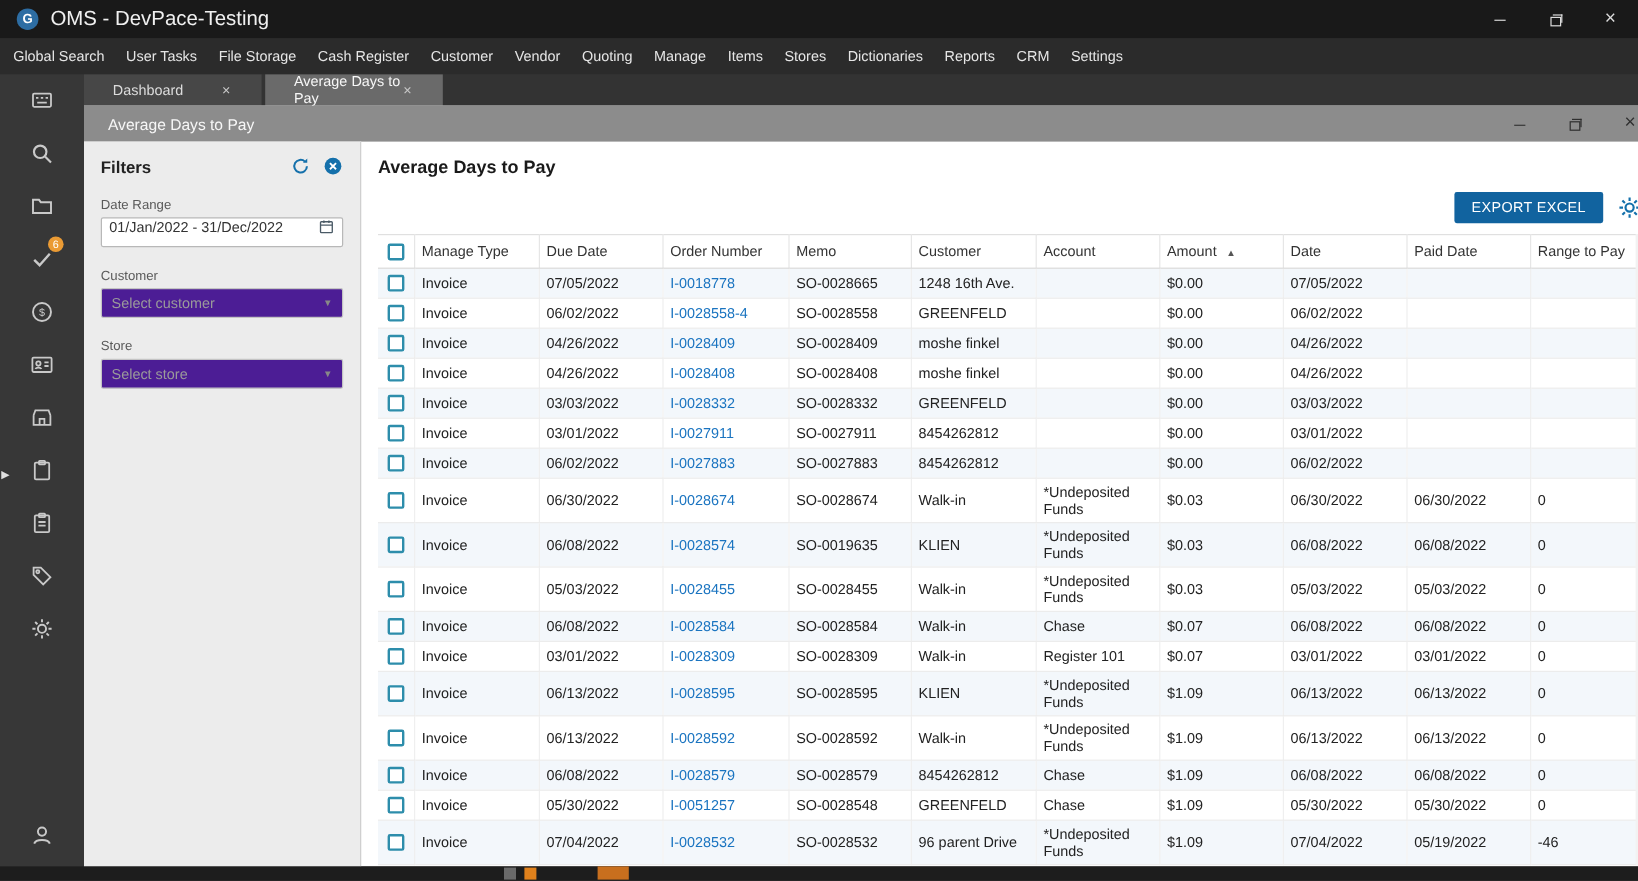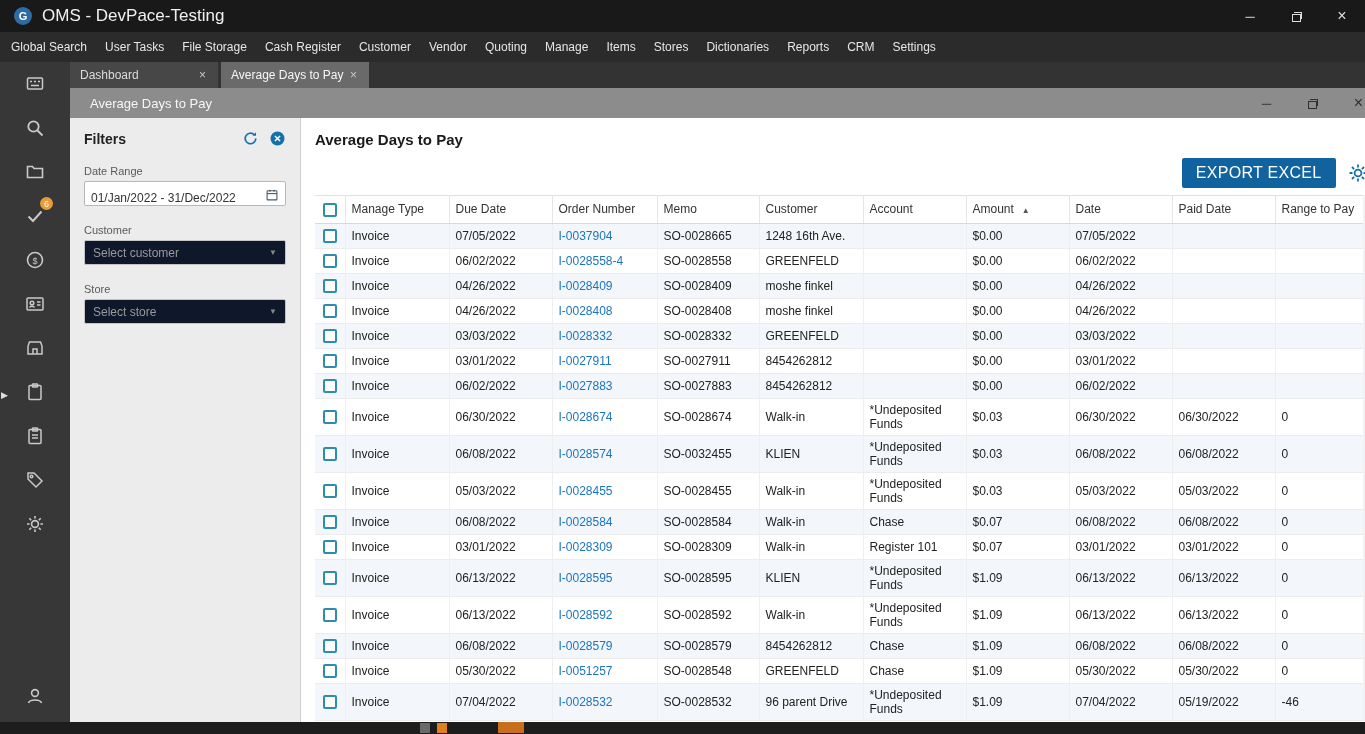--- a/index.html
+++ b/index.html
@@ -31,21 +31,21 @@
   .side-icon svg { width:20px; height:20px; }
   .badge { position:absolute; top:3px; right:17px; min-width:13px; height:13px; border-radius:7px; background:#eb9b34; color:#fff;
            font-size:9px; display:flex; align-items:center; justify-content:center; padding:0 2px; }
   .side-spacer { flex:1; }
   .side-bottom { margin-bottom:16px; }
   .expand-arrow { position:absolute; left:1px; top:328px; font-size:9px; color:#e0e0e0; }
 
   
   .content { flex:1; display:flex; flex-direction:column; background:#333; }
   .tabbar { height:26px; background:#333; display:flex; align-items:stretch; gap:3px; }
-  .tab { width:148px; display:flex; align-items:center; justify-content:space-between; padding:0 10px; font-size:12px; }
+  .tab { width:148px; display:flex; align-items:center; justify-content:space-between; padding:0 24px; font-size:12px; }
   .tab.inactive { background:#474747; color:#dcdcdc; }
   .tab.active { background:#6a6a6a; color:#f7f7f7; }
   .tab-close { font-size:12px; color:#c8c8c8; padding:0 2px; }
 
   
   .inner-window { height:634px; display:flex; flex-direction:column; background:#fff; }
   .inner-titlebar { height:30px; background:#8c8c8c; display:flex; align-items:center; color:#f7f7f7; }
   .inner-title { font-size:13px; margin-left:20px; }
   .inner-controls { margin-left:auto; display:flex; height:100%; }
   .inner-btn { width:46px; height:100%; display:flex; align-items:center; justify-content:center; color:#2f2f2f; font-size:13px; }
@@ -53,34 +53,34 @@
   .inner-body { flex:1; display:flex; min-height:0; }
 
   
   .filters { width:231px; background:#ececec; border-right:1px solid #cfcfcf; padding:12px 14px 28px 14px; display:flex; flex-direction:column; }
   .filters-head { display:flex; align-items:center; }
   .filters-title { font-size:14px; font-weight:bold; color:#222; }
   .filters-icons { margin-left:auto; display:flex; align-items:center; gap:10px; }
   .icon-blue { color:#1470ab; }
   .filters-icons svg { width:17px; height:17px; display:block; }
   .f-label { font-size:11px; color:#5a5a5a; margin-top:18px; }
-  .f-input { margin-top:4px; height:25px; background:#fff; border:1px solid #b8b8b8; border-radius:2px; display:flex; align-items:flex-end;
+  .f-input { margin-top:4px; height:25px; background:#fff; border:1px solid #b8b8b8; border-radius:2px; display:flex; align-items:flex-start;
              padding:0 6px; font-size:12px; color:#333; justify-content:space-between; }
   .f-input svg { width:14px; height:14px; color:#4a5a66; }
-  .f-select { margin-top:4px; height:25px; background:#0f172a; border:1px solid #c4c4c4; border-radius:2px; display:flex; align-items:center;
+  .f-select { margin-top:4px; height:25px; background:#4c1d95; border:1px solid #c4c4c4; border-radius:2px; display:flex; align-items:center;
               padding:0 8px; font-size:12px; color:#9a9a9a; justify-content:space-between; }
   .caret { font-size:8px; color:#888; }
   .search-btn { margin-top:auto; height:26px; background:#11639f; color:#fff; font-size:12px; letter-spacing:.6px;
                 display:flex; align-items:center; justify-content:center; border:none; border-radius:2px; }
 
   
   .main { flex:1; display:flex; flex-direction:column; min-width:0; }
   .page-heading { font-size:15px; font-weight:bold; color:#1a1a1a; margin:13px 0 0 14px; }
   .toolbar { display:flex; align-items:center; justify-content:flex-end; gap:12px; margin:12px 14px 0 0; height:26px; }
-  .export-btn { background:#11639f; color:#fff; font-size:16px; letter-spacing:.3px; padding:6px 14px; border:none; border-radius:2px; }
+  .export-btn { background:#11639f; color:#fff; font-size:12px; letter-spacing:.3px; padding:6px 14px; border:none; border-radius:2px; }
   .gear-blue { color:#1470ab; }
   .gear-blue svg { width:20px; height:20px; display:block; }
 
   
   .table-wrap { position:relative; margin:9px 4px 0 14px; }
   table { border-collapse:collapse; table-layout:fixed; width:1062px; font-size:12px; color:#222; }
   thead th { font-weight:normal; text-align:left; color:#333; padding:6px 6px; border-top:1px solid #e0e0e0;
              border-bottom:1px solid #d9d9d9; border-right:1px solid #e6e6e6; height:27px; white-space:nowrap; overflow:hidden; }
   thead th:first-child { border-right:1px solid #e6e6e6; }
   tbody td { padding:4px 6px; border-bottom:1px solid #ececec; border-right:1px solid #efefef; vertical-align:middle;
@@ -342,21 +342,21 @@
                     <th><span>Date</span></th>
                     <th><span>Paid Date</span></th>
                     <th><span>Range to Pay</span></th>
                   </tr>
                 </thead>
                 <tbody>
   <tr>
     <td class="cb-cell"><span class="checkbox"></span></td>
     <td>Invoice</td>
     <td>07/05/2022</td>
-    <td class="link">I-0037904</td>
+    <td class="link">I-0018778</td>
     <td>SO-0028665</td>
     <td>1248 16th Ave.</td>
     <td></td>
     <td>$0.00</td>
     <td>07/05/2022</td>
     <td></td>
     <td></td>
   </tr>
 
   <tr>
@@ -455,21 +455,21 @@
     <td>06/30/2022</td>
     <td>06/30/2022</td>
     <td>0</td>
   </tr>
 
   <tr>
     <td class="cb-cell"><span class="checkbox"></span></td>
     <td>Invoice</td>
     <td>06/08/2022</td>
     <td class="link">I-0028574</td>
-    <td>SO-0032455</td>
+    <td>SO-0019635</td>
     <td>KLIEN</td>
     <td>*Undeposited Funds</td>
     <td>$0.03</td>
     <td>06/08/2022</td>
     <td>06/08/2022</td>
     <td>0</td>
   </tr>
 
   <tr>
     <td class="cb-cell"><span class="checkbox"></span></td>

